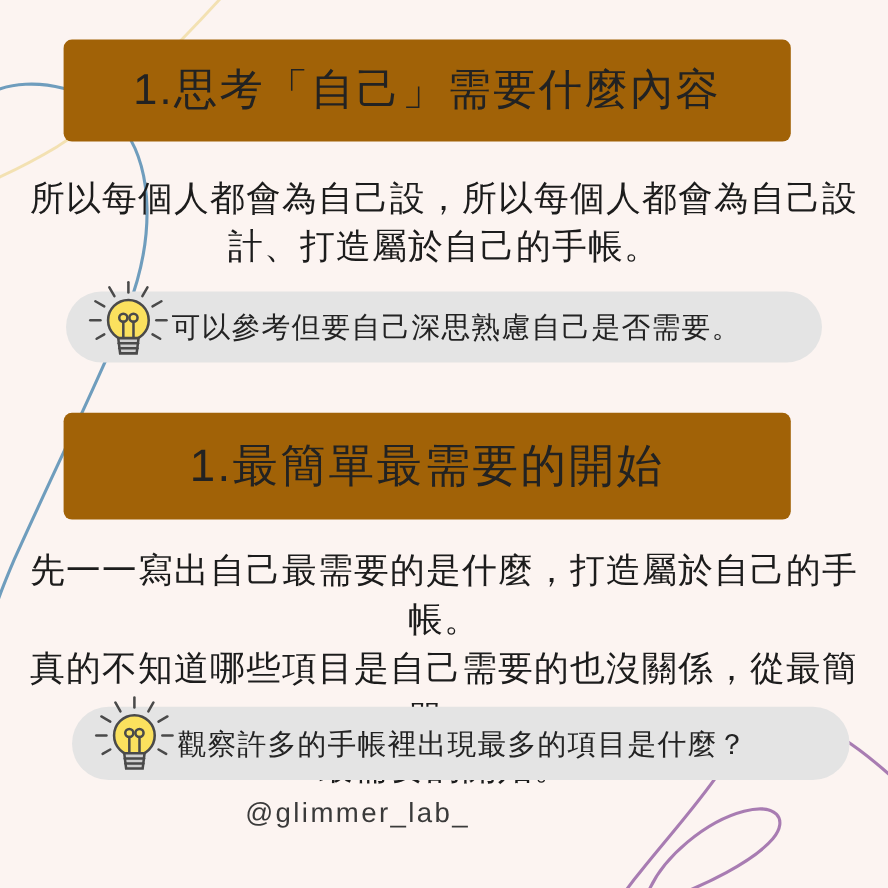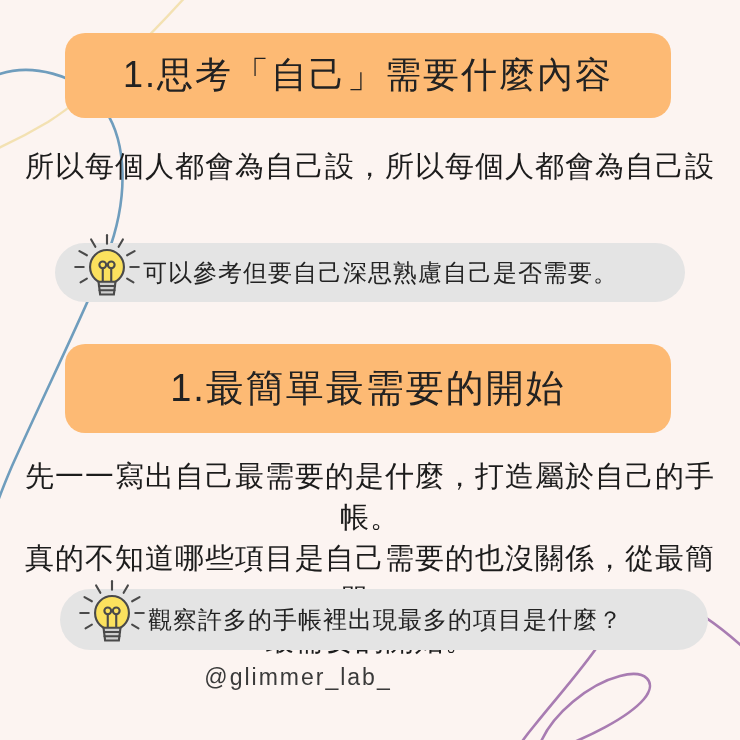--- a/index.html
+++ b/index.html
@@ -3,21 +3,21 @@
 <meta charset="utf-8">
 <style>
   html,body{margin:0;padding:0;background:#fcf4f1;}
   .canvas{
     position:relative;width:740px;height:740px;overflow:hidden;
     background:#fcf4f1;color:#1e1e1e;
     font-family:"Liberation Sans","DejaVu Sans",sans-serif;
   }
   .decor{position:absolute;left:0;top:0;width:740px;height:740px;}
   .banner{
-    position:absolute;left:65px;width:606px;background:#fdba74;border-radius:20px;
+    position:absolute;left:53px;width:606px;background:#a16207;border-radius:7px;
     display:flex;align-items:center;justify-content:center;
     font-size:36px;letter-spacing:2px;color:#222;
   }
   .banner1{top:33px;height:85px;}
   .banner2{top:344px;height:89px;font-size:38px;}
   .bodytext{
     position:absolute;left:0;width:740px;text-align:center;
     font-size:29px;line-height:40px;letter-spacing:1px;color:#1c1c1c;
   }
   .body1{top:146px;}
@@ -51,20 +51,21 @@
     <path d="M 600,643 C 580,672 558,696 534,726 C 524,738 517,748 512,758" stroke="#a87cb2" stroke-width="2.6"></path>
     <path d="M 540,744 C 552,714 589,684 620,676 C 646,669 658,682 644,699 C 627,719 585,738 562,747 C 550,752 543,751 540,744" stroke="#a87cb2" stroke-width="2.6"></path>
   </svg>
 
   <div class="banner banner1">
     <span>1.思考「自己」需要什麼內容</span>
   </div>
 
   <div class="bodytext body1">
     <div>所以每個人都會為自己設，所以每個人都會為自己設</div>
+    <div>計、打造屬於自己的手帳。</div>
   </div>
 
   <div class="pill pill1">
     <span class="bulb">
       <svg viewBox="-34 -32 68 66" fill="none" stroke="#4a4a4a" stroke-width="2" stroke-linecap="round">
         <line x1="-22" y1="0" x2="-30" y2="0"></line>
         <line x1="-19" y1="-11" x2="-26" y2="-15"></line>
         <line x1="-11" y1="-19" x2="-15" y2="-26"></line>
         <line x1="0" y1="-22" x2="0" y2="-30"></line>
         <line x1="11" y1="-19" x2="15" y2="-26"></line>

